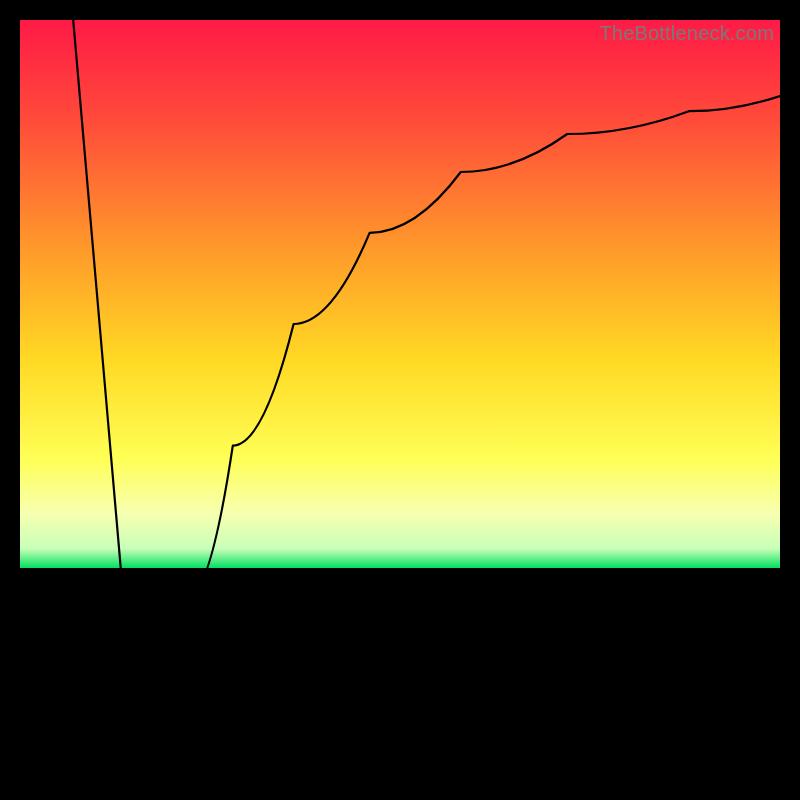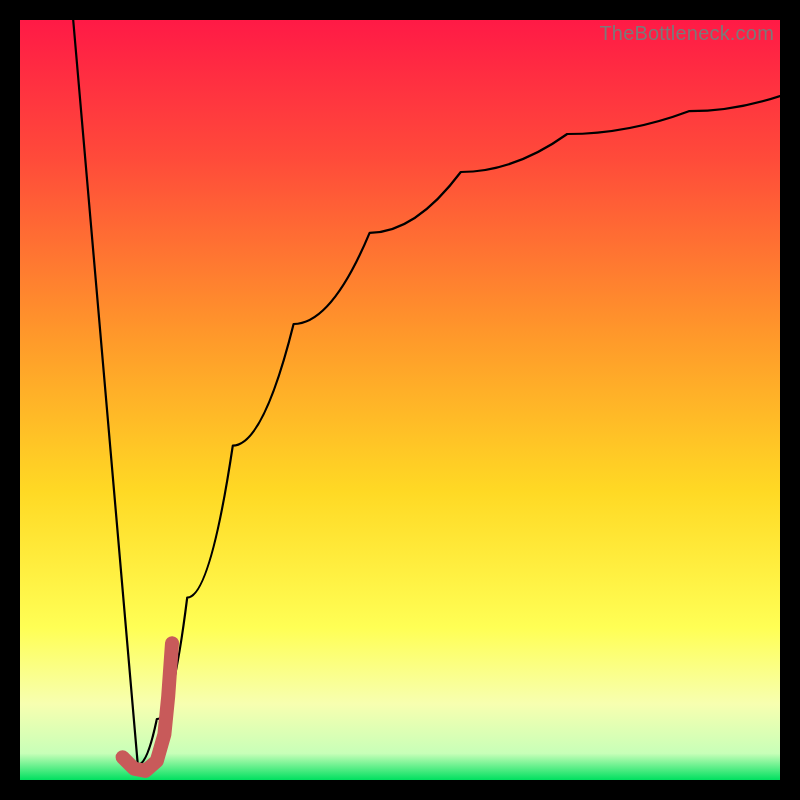--- a/index.html
+++ b/index.html
@@ -17,21 +17,21 @@
     top: 0;
     width: 800px;
     height: 800px;
     background: #000;
   }
   .plot {
     position: absolute;
     left: 20px;
     top: 20px;
     width: 760px;
-    height: 760px;
+    height: 548px;
     overflow: hidden;
   }
   .gradient {
     position: absolute;
     left: 0;
     top: 0;
     width: 100%;
     height: 100%;
   }
   svg.curves {

